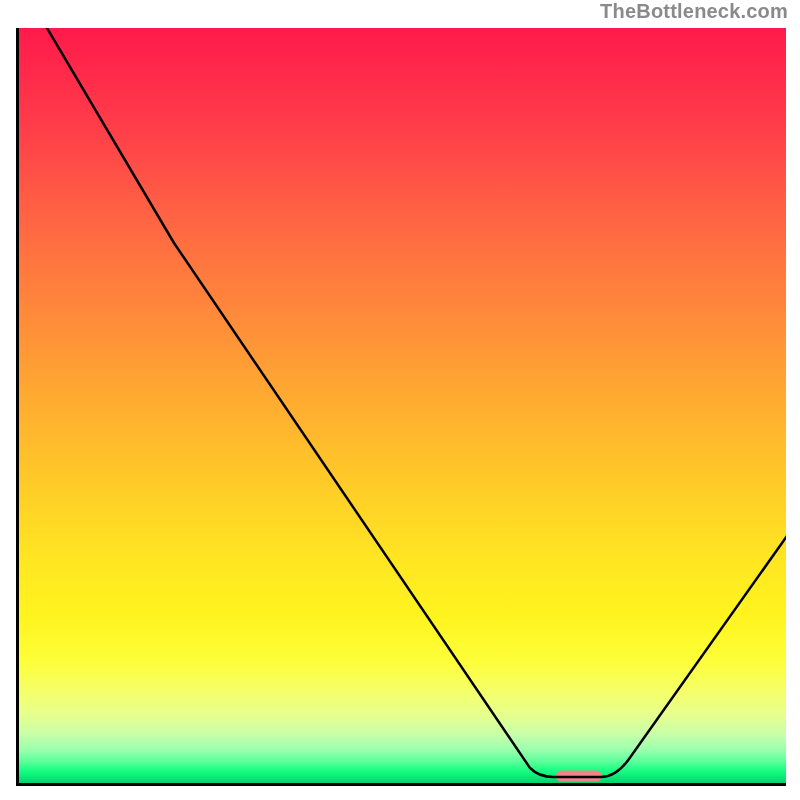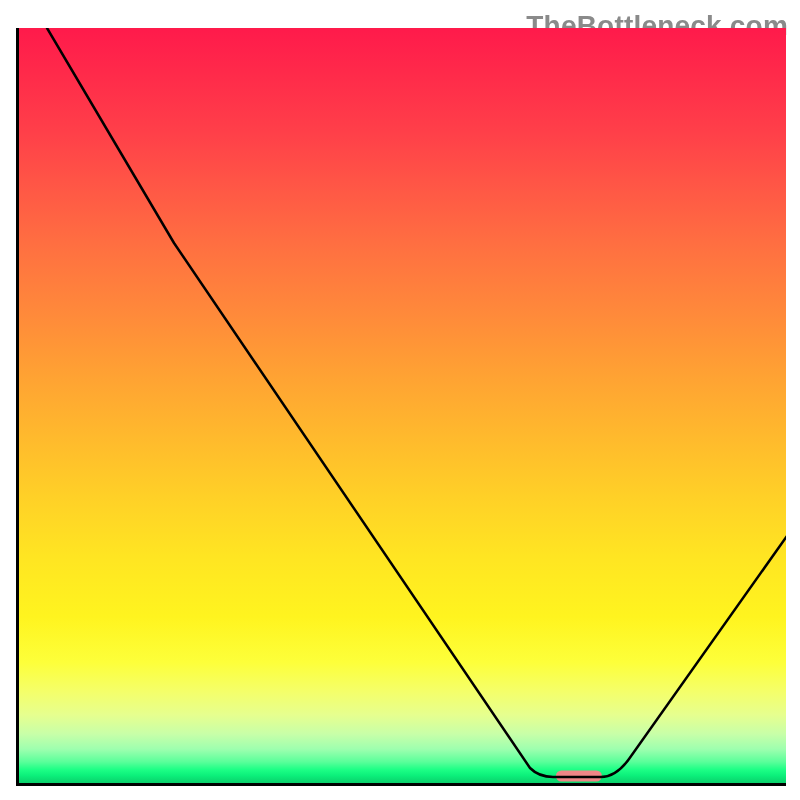--- a/index.html
+++ b/index.html
@@ -10,25 +10,25 @@
     background: #ffffff;
     overflow: hidden;
   }
   .canvas {
     position: relative;
     width: 800px;
     height: 800px;
   }
   .watermark {
     position: absolute;
-    top: 10px;
+    top: 0;
     right: 12px;
     font-family: Arial, Helvetica, sans-serif;
     font-weight: bold;
-    font-size: 28px;
+    font-size: 20px;
     color: #8a8a8a;
     letter-spacing: 0.2px;
   }
   .plot {
     position: absolute;
     left: 16px;
     top: 28px;
     width: 770px;
     height: 758px;
     box-sizing: border-box;

